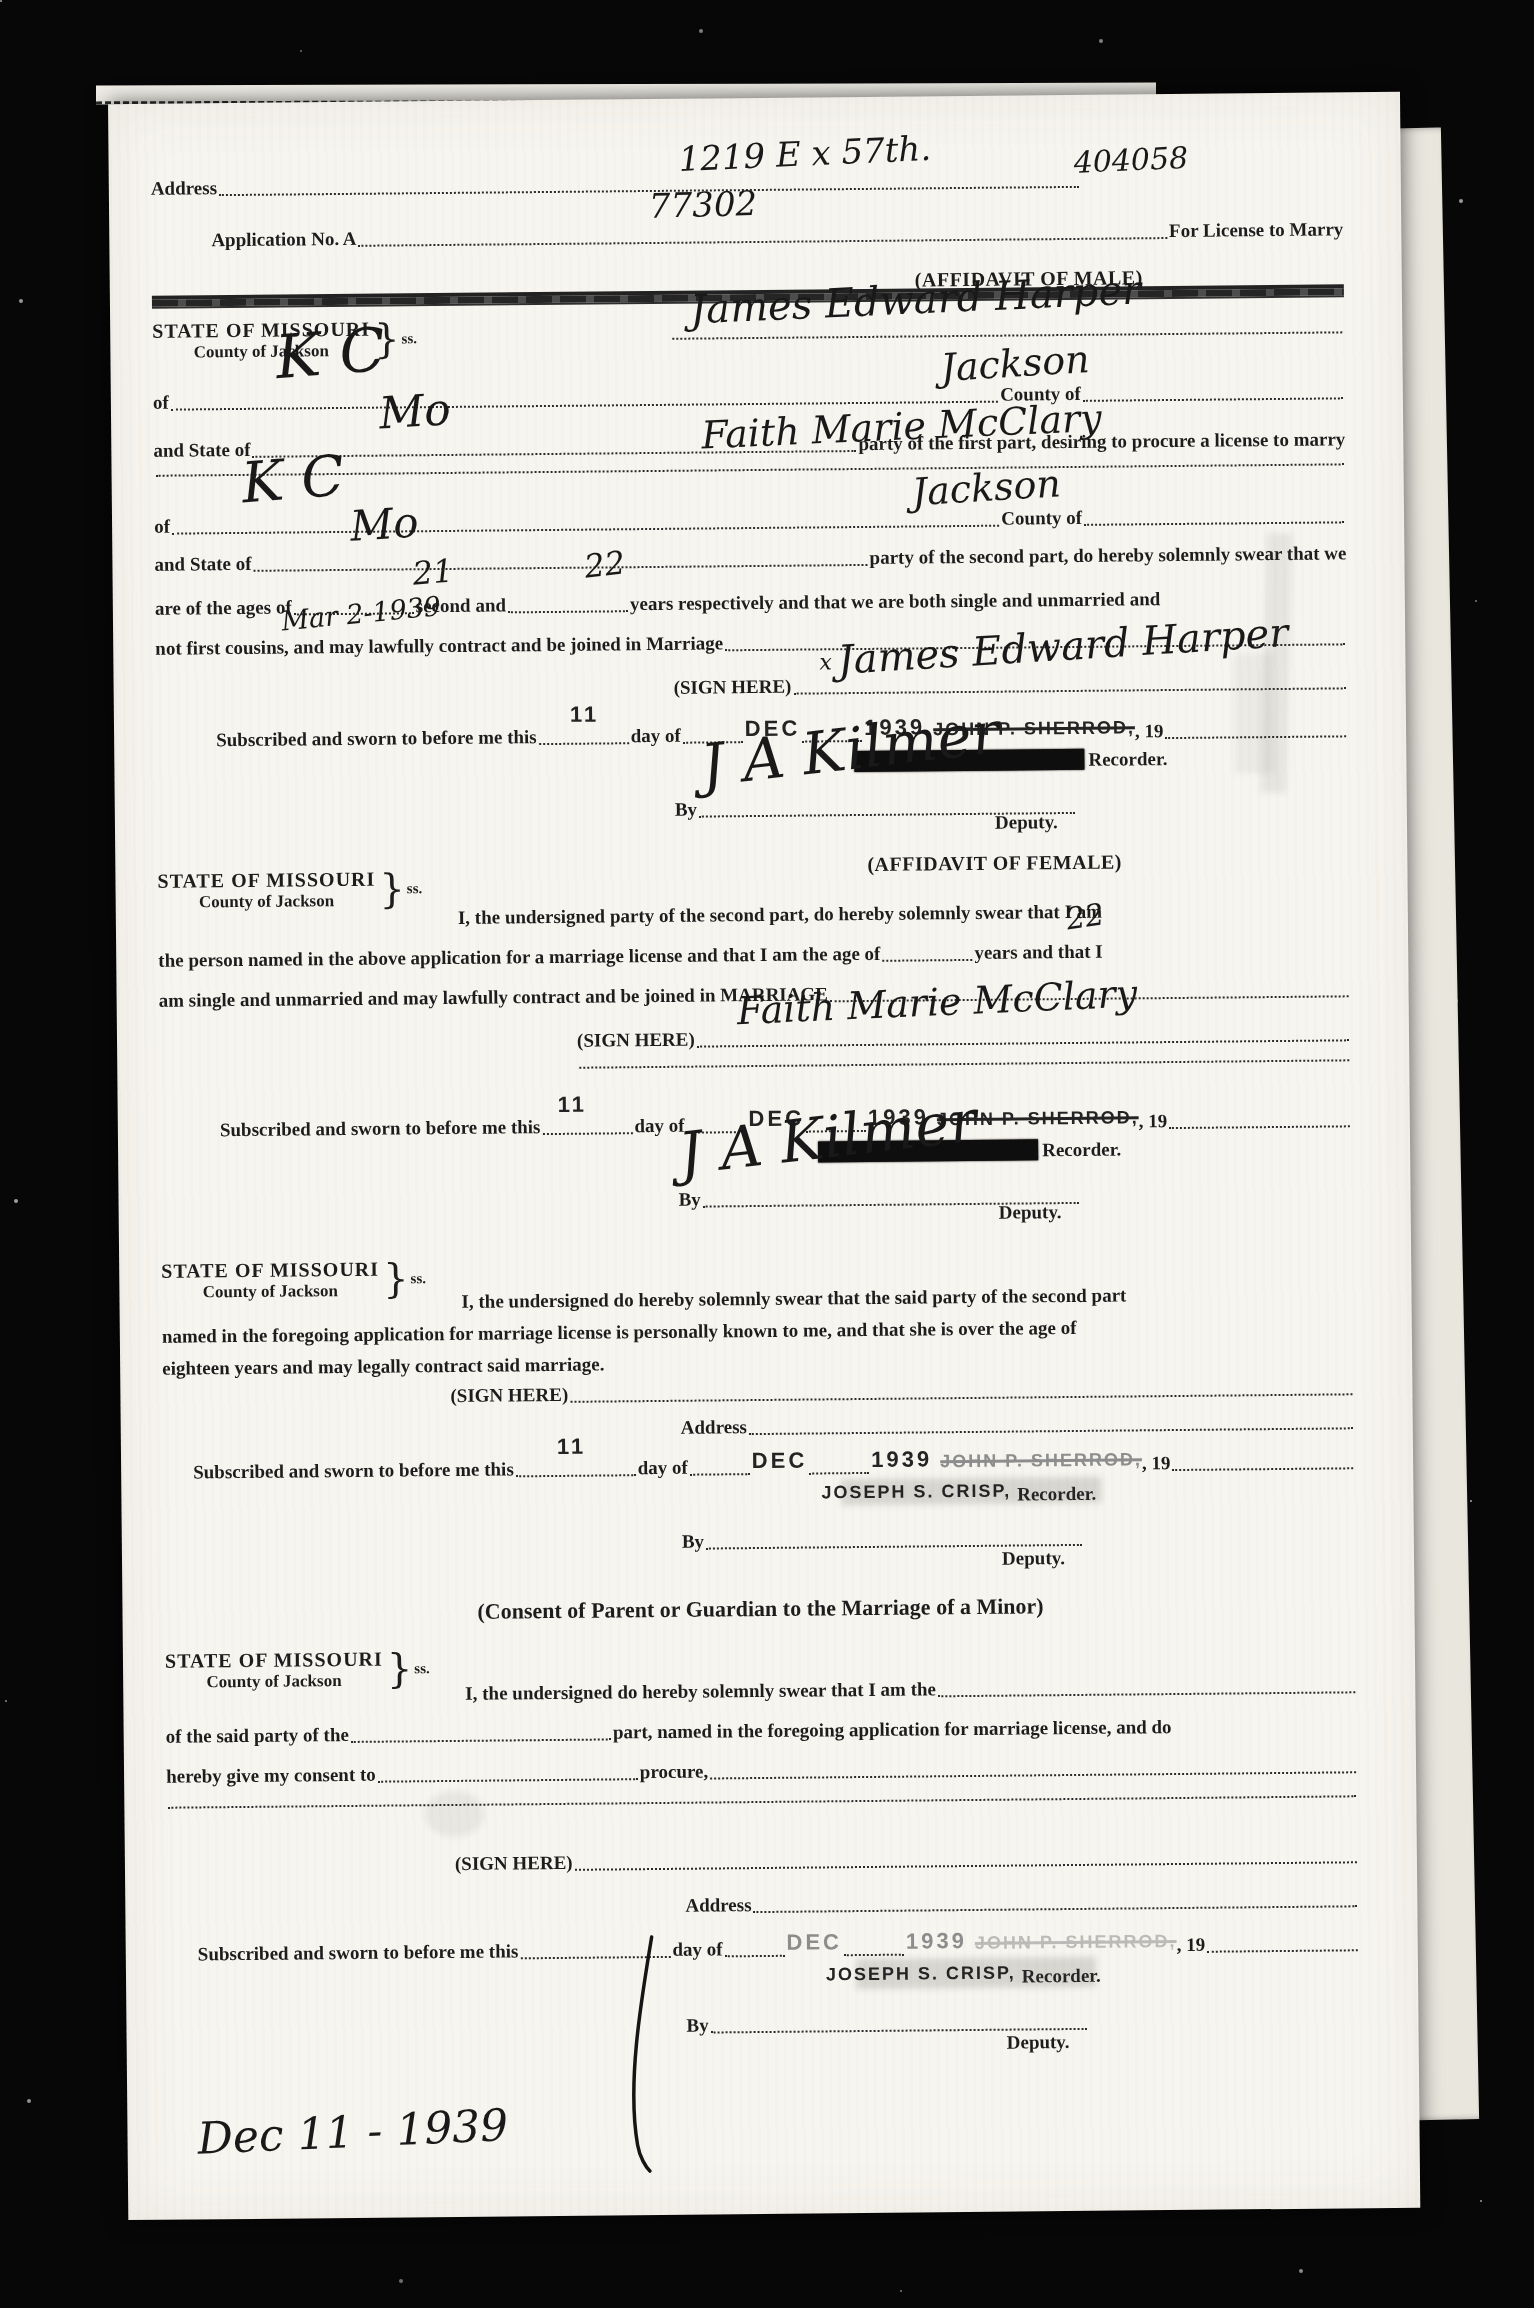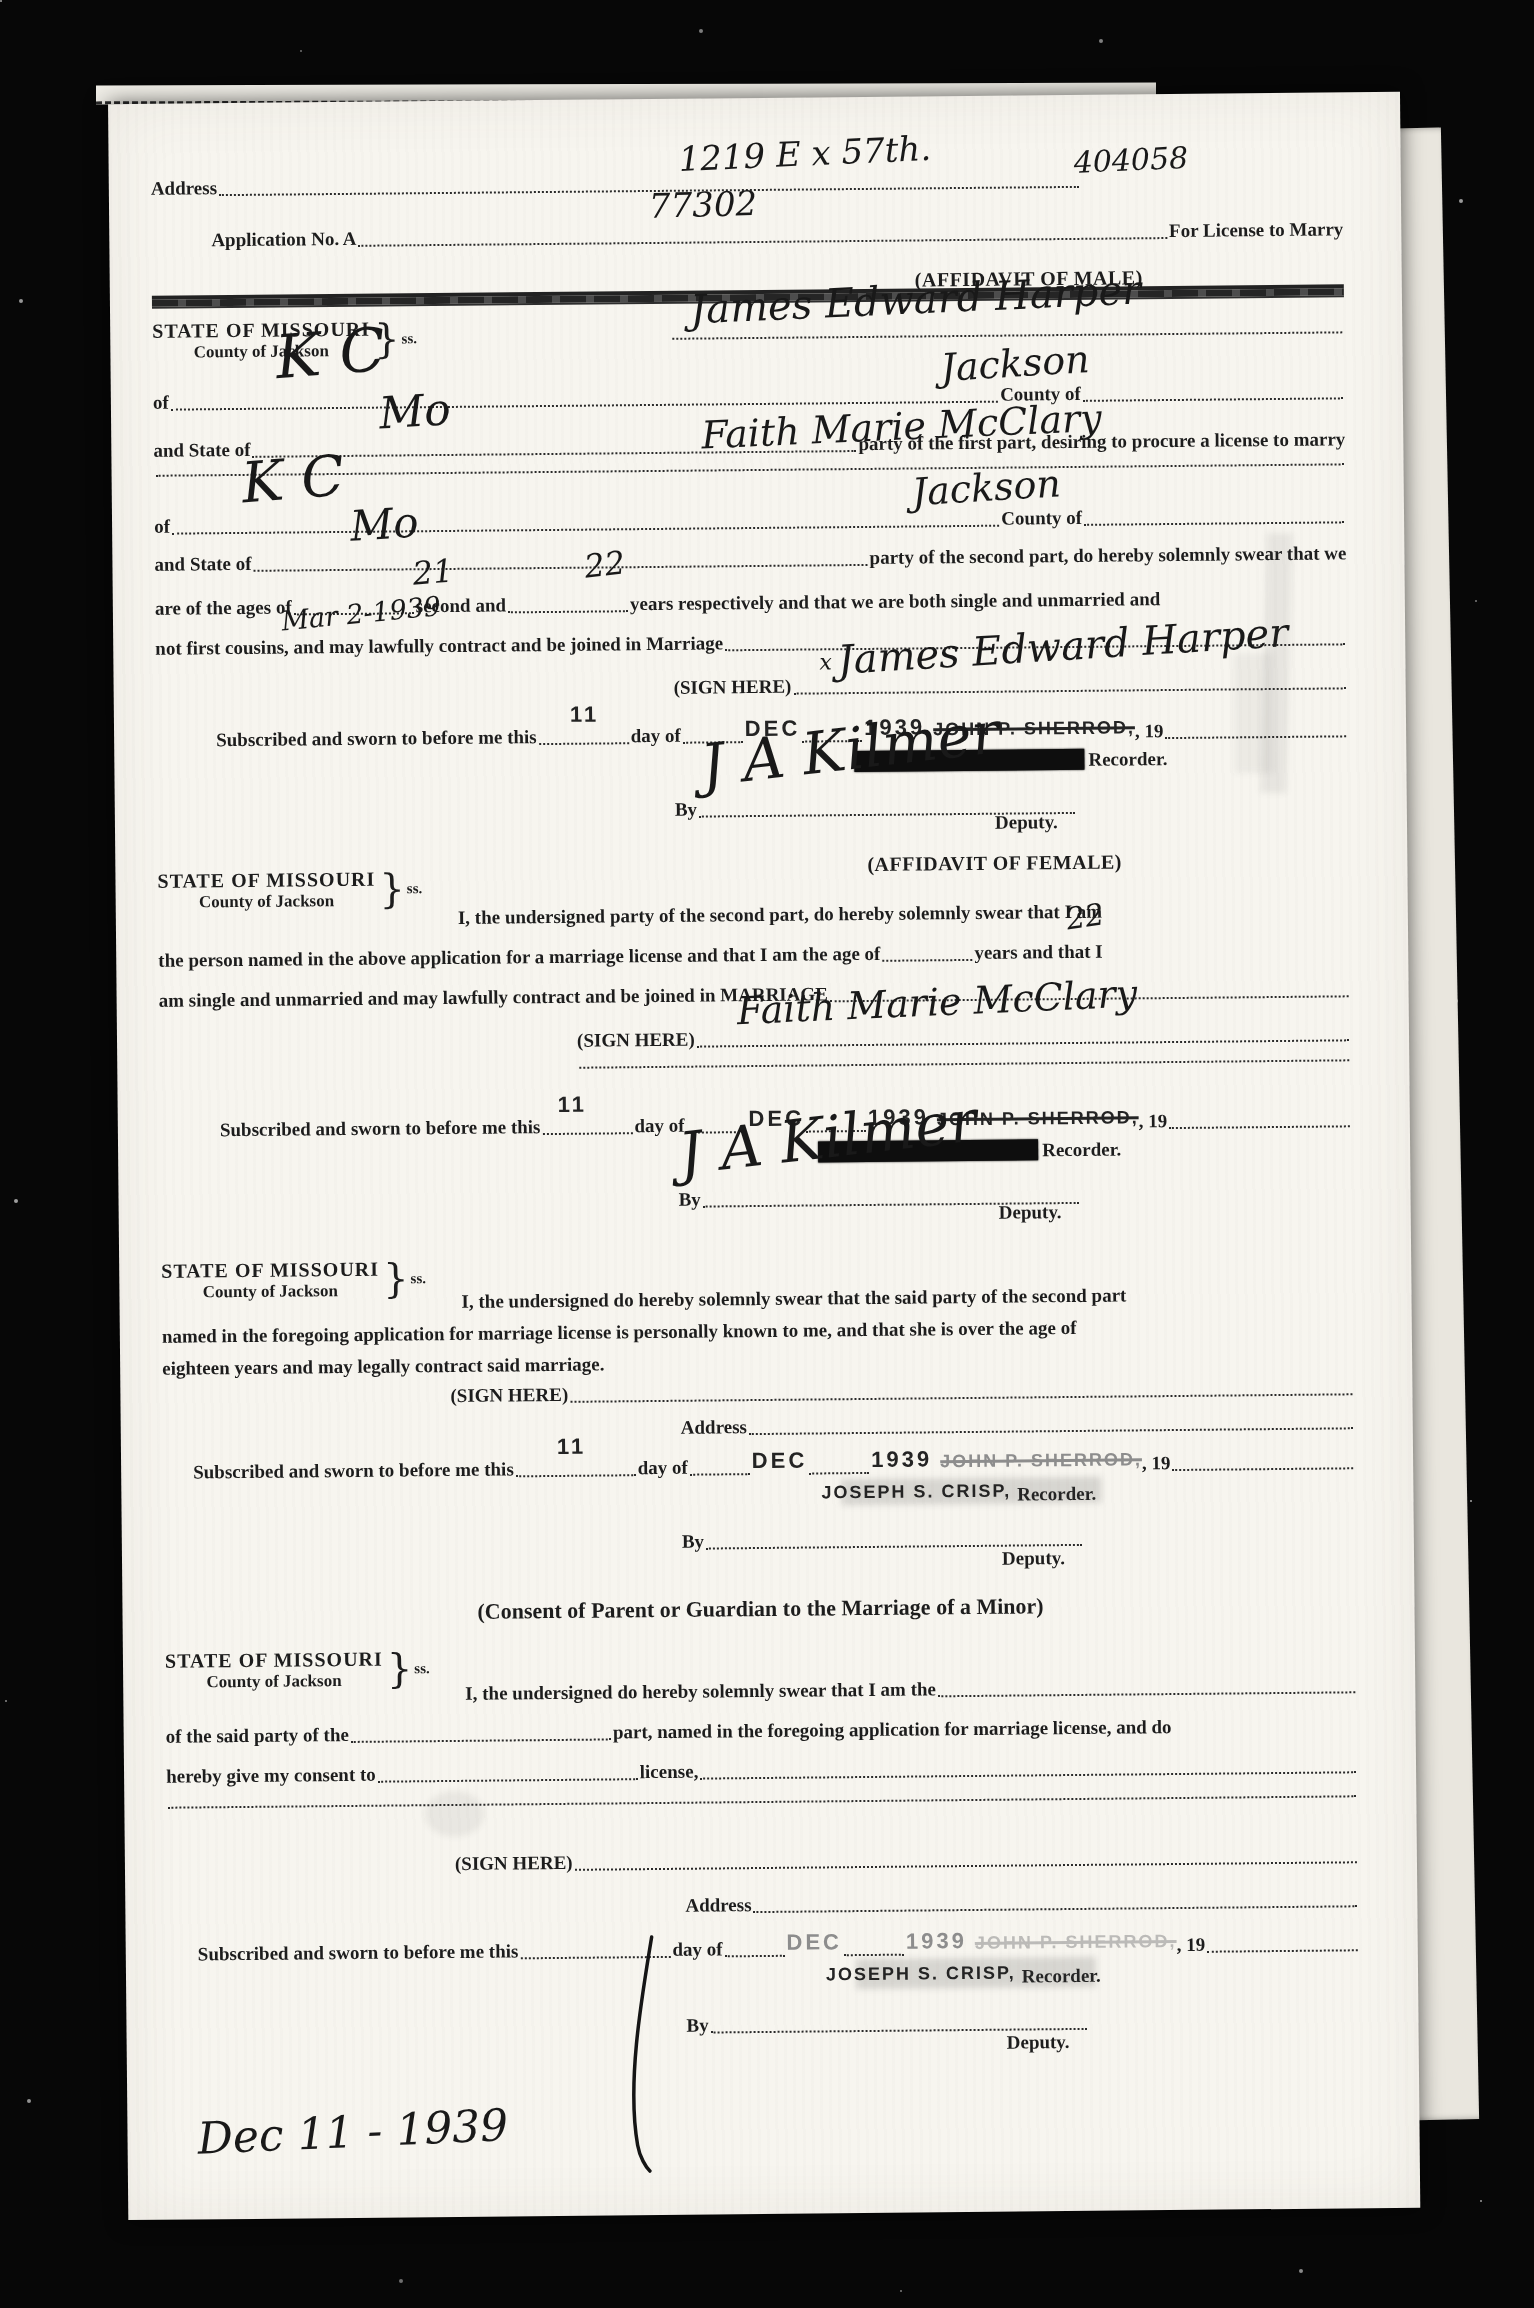--- a/index.html
+++ b/index.html
@@ -299,21 +299,21 @@
       <span class="dots"></span>
     </div>
     <div class="row" style="top:1622px;">
       <span class="lbl">of the said party of the</span>
       <span class="dots f260"></span>
       <span class="lbl">part, named in the foregoing application for marriage license, and do</span>
     </div>
     <div class="row" style="top:1662px;">
       <span class="lbl">hereby give my consent to</span>
       <span class="dots f260"></span>
-      <span class="lbl">license,</span>
+      <span class="lbl">procure,</span>
       <span class="dots"></span>
     </div>
     <div class="row" style="top:1706px;">
       <span class="dots"></span>
     </div>
     <div class="row" style="top:1752px;left:330px;">
       <span class="lbl">(SIGN HERE)</span>
       <span class="dots"></span>
     </div>
     <div class="row" style="top:1796px;left:560px;">

